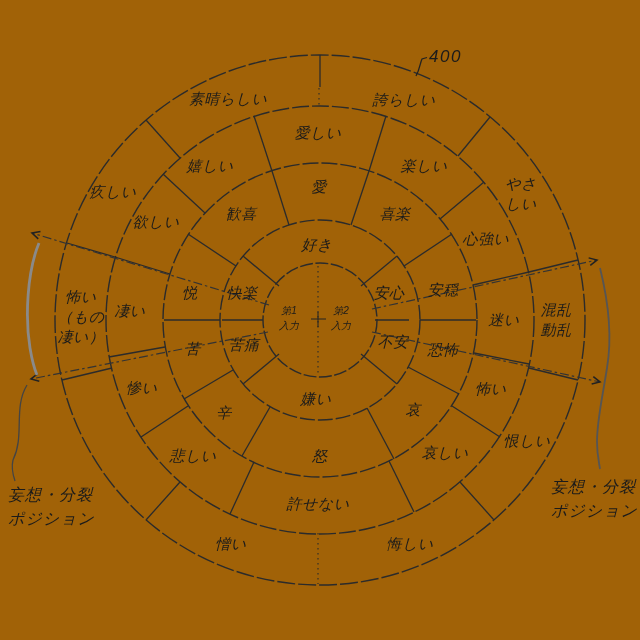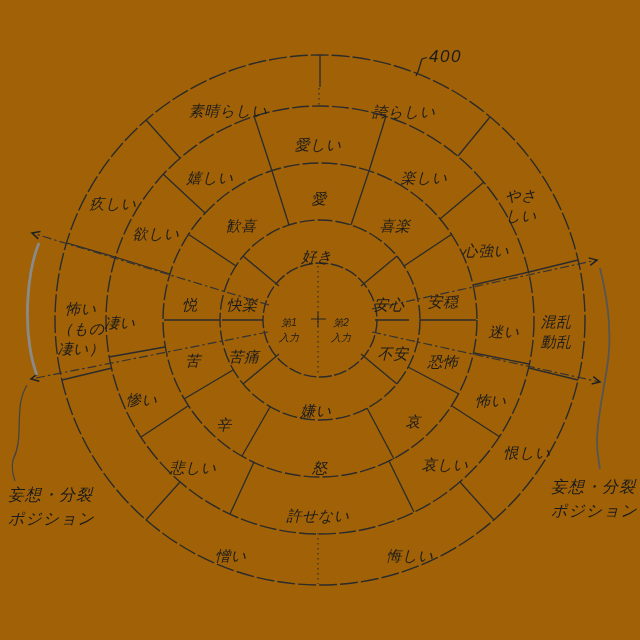--- a/index.html
+++ b/index.html
@@ -1,20 +1,20 @@
 <!DOCTYPE html>
 <html lang="ja"><head>
 <meta charset="utf-8">
 <style>
   html,body{margin:0;padding:0;background:#ffffff;}
   .stage{position:relative;width:640px;height:640px;background:#a16207;overflow:hidden;
          font-family:"Liberation Sans",sans-serif;color:#1b1b1b;font-style:italic;}
   .stage svg{position:absolute;left:0;top:0;}
   .lbl{position:absolute;transform:translate(-50%,-50%);font-size:15px;line-height:1.32;
-       text-align:center;white-space:pre-line;letter-spacing:.5px;margin-top:12px;}
+       text-align:center;white-space:pre-line;letter-spacing:.5px;}
   .ctr{font-size:10px;line-height:1.5;letter-spacing:0;}
   .corner{position:absolute;font-size:16px;line-height:1.5;white-space:pre-line;
           text-align:left;letter-spacing:1px;}
   .ref{position:absolute;font-size:17px;letter-spacing:1.5px;}
 </style>
 </head>
 <body>
 
 <div class="stage">
 
@@ -131,21 +131,21 @@
 
   <div class="lbl" style="left:318px;top:133px;">愛しい</div>
   <div class="lbl" style="left:424px;top:166px;">楽しい</div>
   <div class="lbl" style="left:486px;top:239px;">心強い</div>
   <div class="lbl" style="left:504px;top:320px;">迷い</div>
   <div class="lbl" style="left:491px;top:389px;">怖い</div>
   <div class="lbl" style="left:445px;top:453px;">哀しい</div>
   <div class="lbl" style="left:318px;top:504px;">許せない</div>
   <div class="lbl" style="left:193px;top:456px;">悲しい</div>
   <div class="lbl" style="left:142px;top:388px;">惨い</div>
-  <div class="lbl" style="left:120px;top:311px;">凄い</div>
+  <div class="lbl" style="left:130px;top:311px;">凄い</div>
   <div class="lbl" style="left:156px;top:222px;">欲しい</div>
   <div class="lbl" style="left:210px;top:166px;">嬉しい</div>
 
   <div class="lbl" style="left:113px;top:192px;">疚しい</div>
   <div class="lbl" style="left:228px;top:99px;">素晴らしい</div>
   <div class="lbl" style="left:404px;top:100px;">誇らしい</div>
   <div class="lbl" style="left:521px;top:194px;">やさ
 しい</div>
   <div class="lbl" style="left:556px;top:320px;">混乱
 動乱</div>

